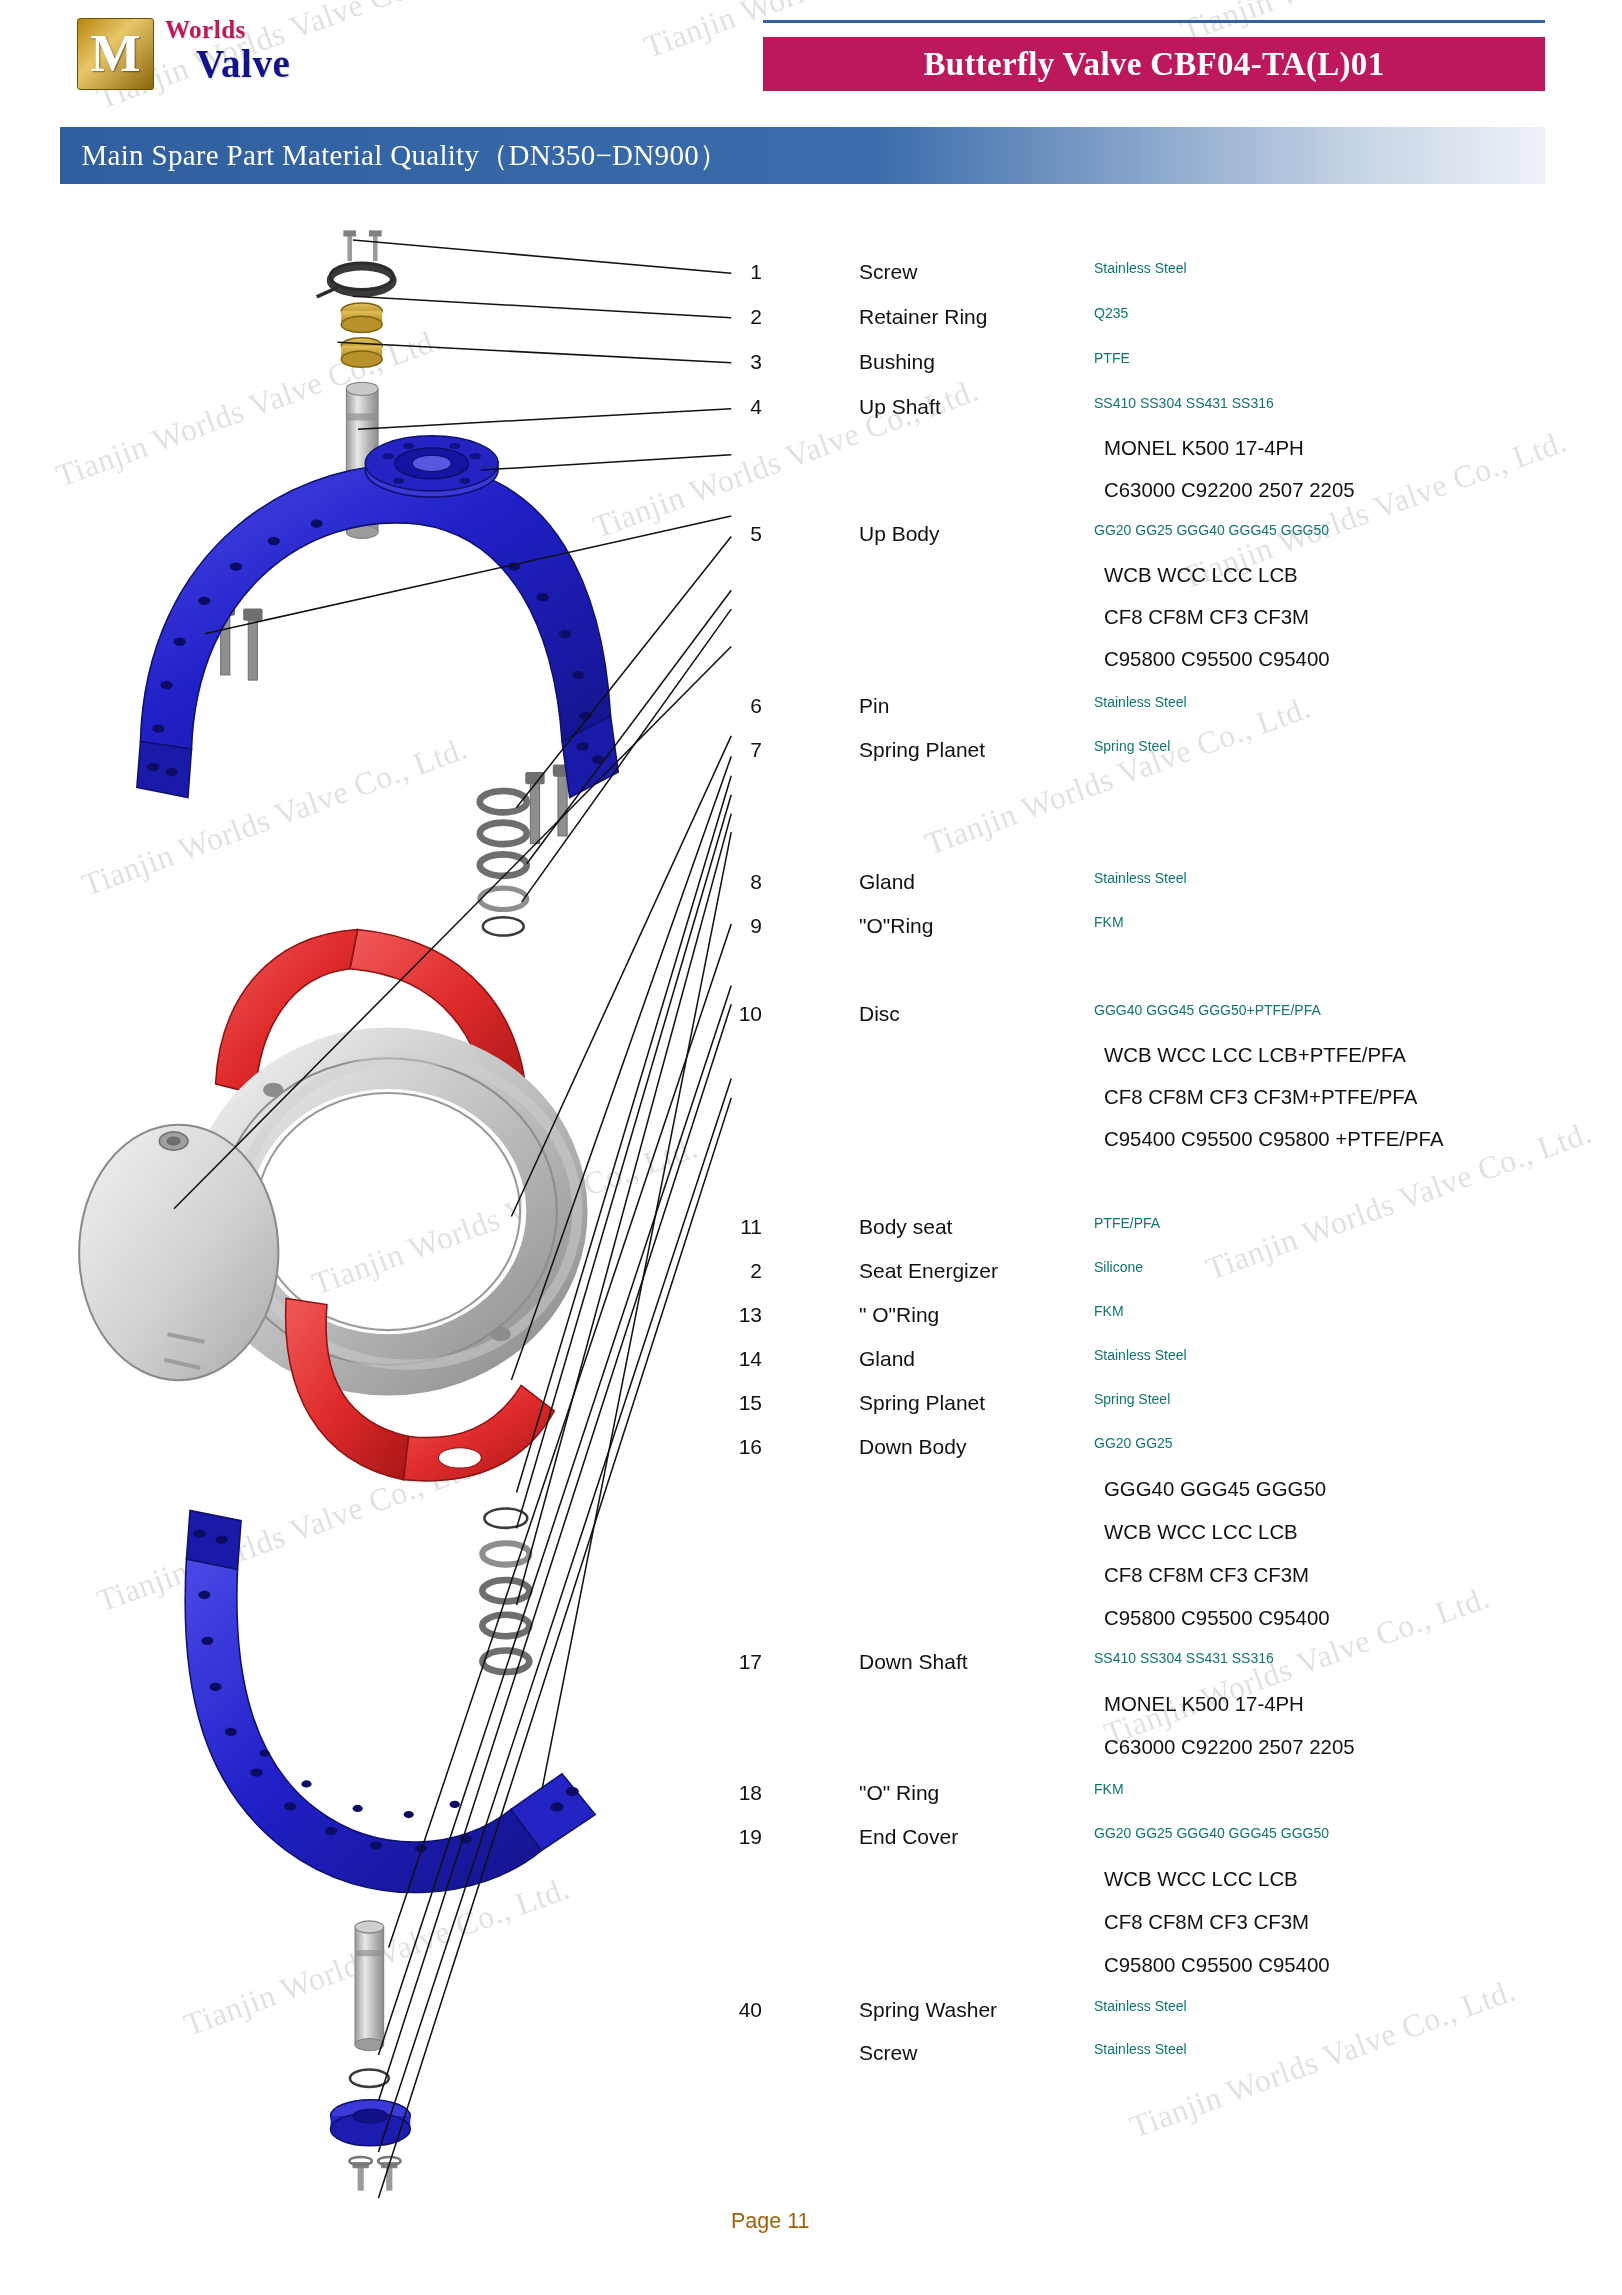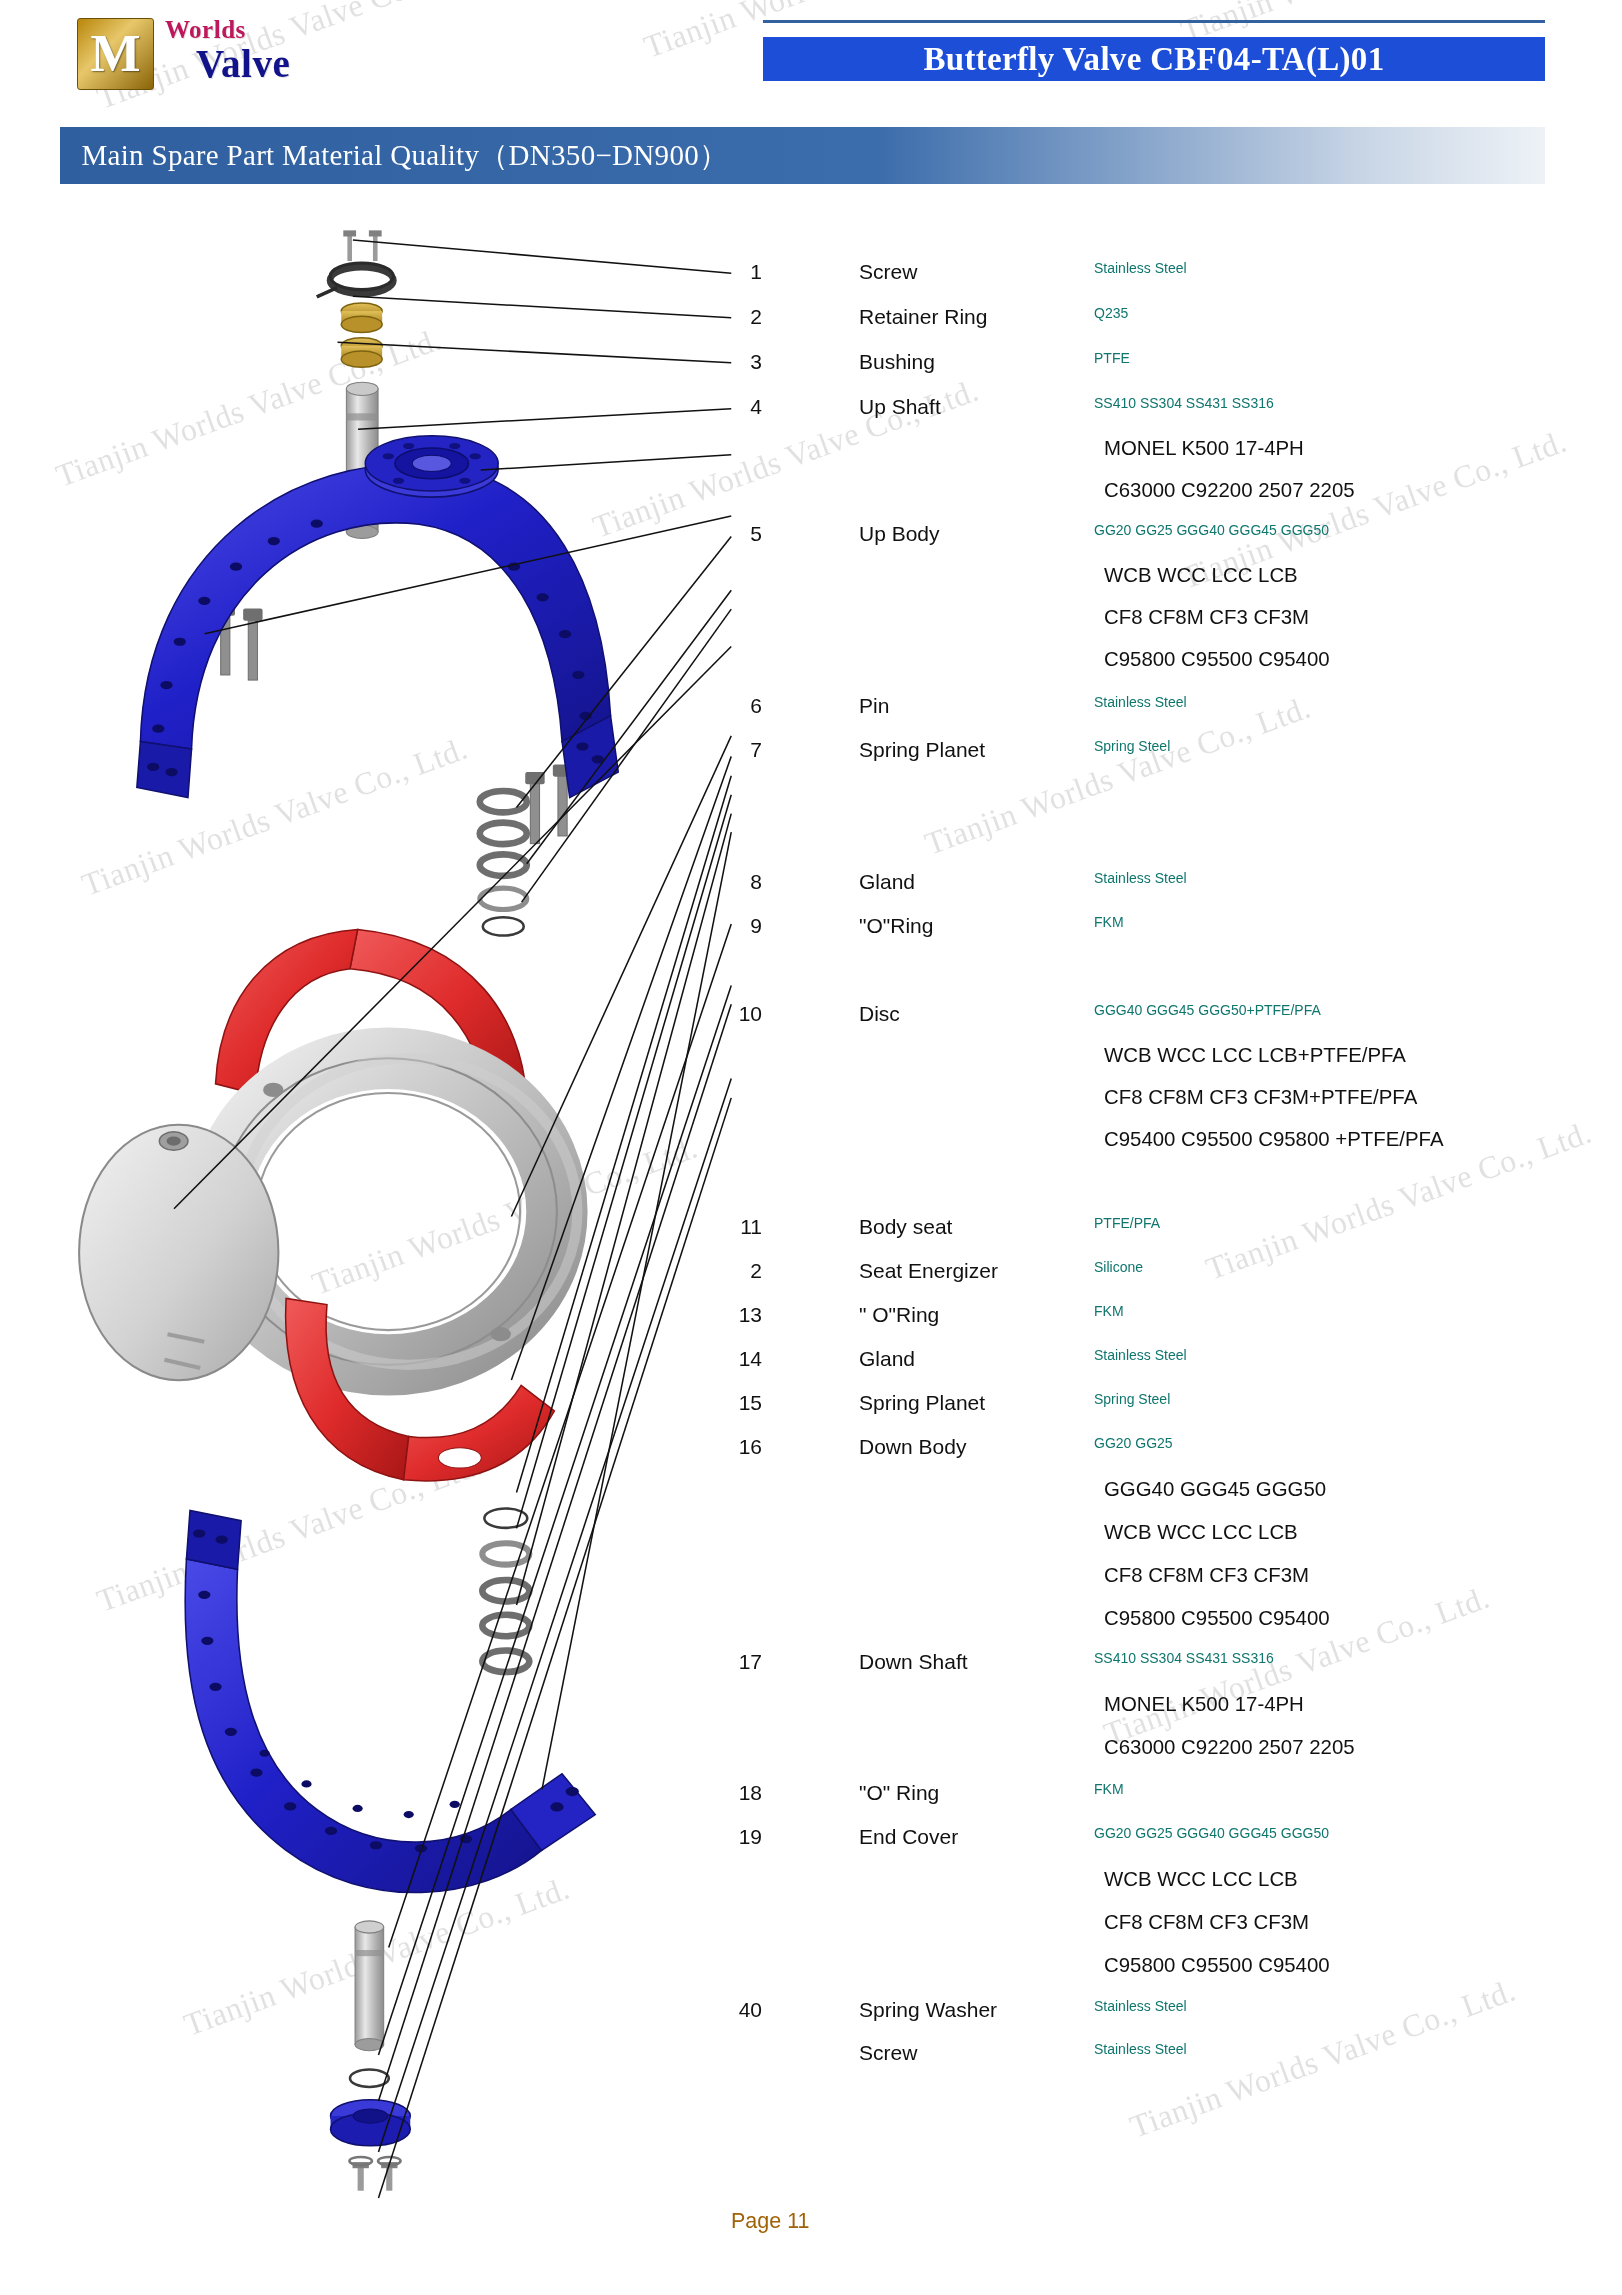--- a/index.html
+++ b/index.html
@@ -87,22 +87,22 @@
     color: #12128a;
     margin-left: 31px;
     letter-spacing: 0.5px;
     text-shadow: 1px 1px 0 rgba(0,0,0,0.12);
   }
   .title-bar-inner {
     position: absolute;
     left: 763px;
     top: 37px;
     width: 782px;
-    height: 44px;
-    background: #1d4ed8;
+    height: 54px;
+    background: #be185d;
     z-index: 11;
     display: flex;
     align-items: center;
     justify-content: center;
   }
   .title-rule {
     position: absolute;
     left: 763px;
     top: 20.4px;
     width: 782px;

